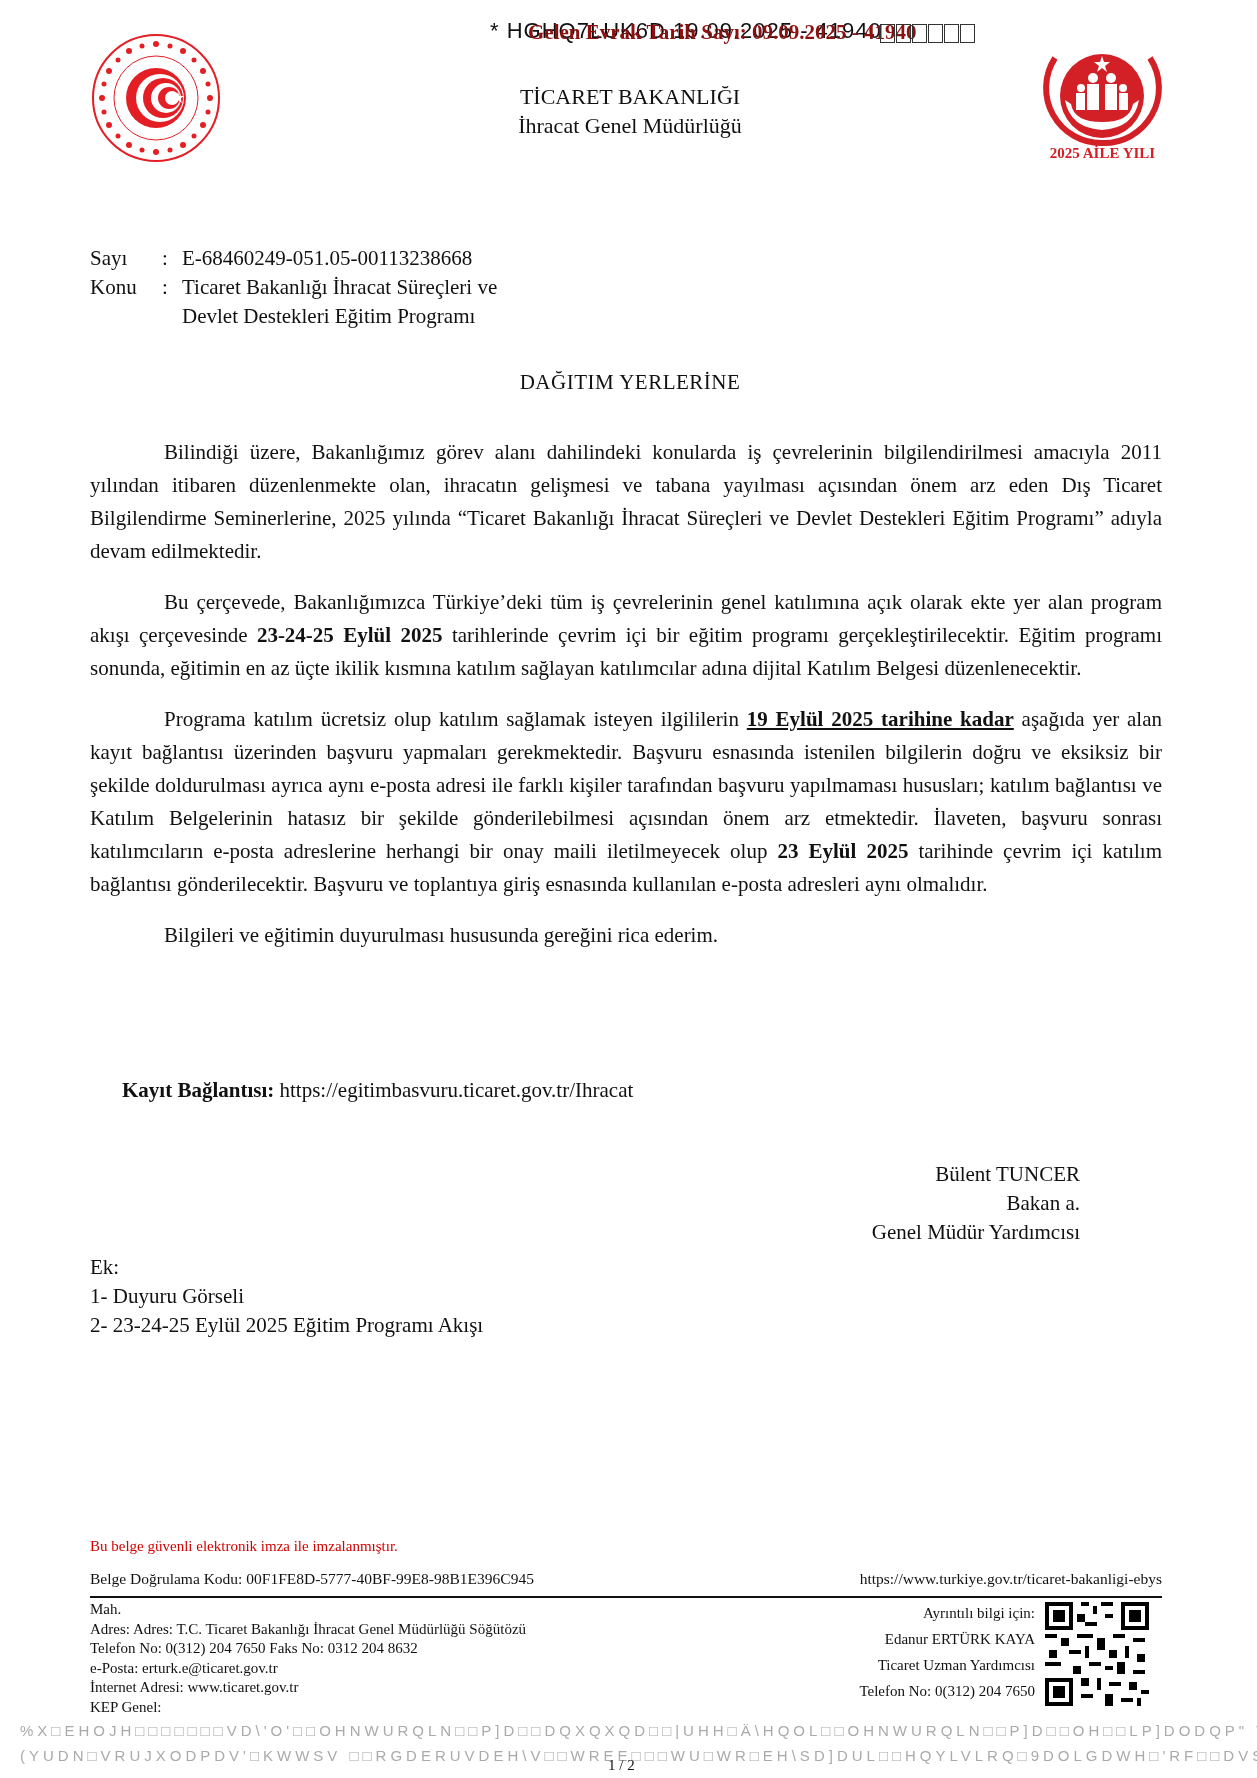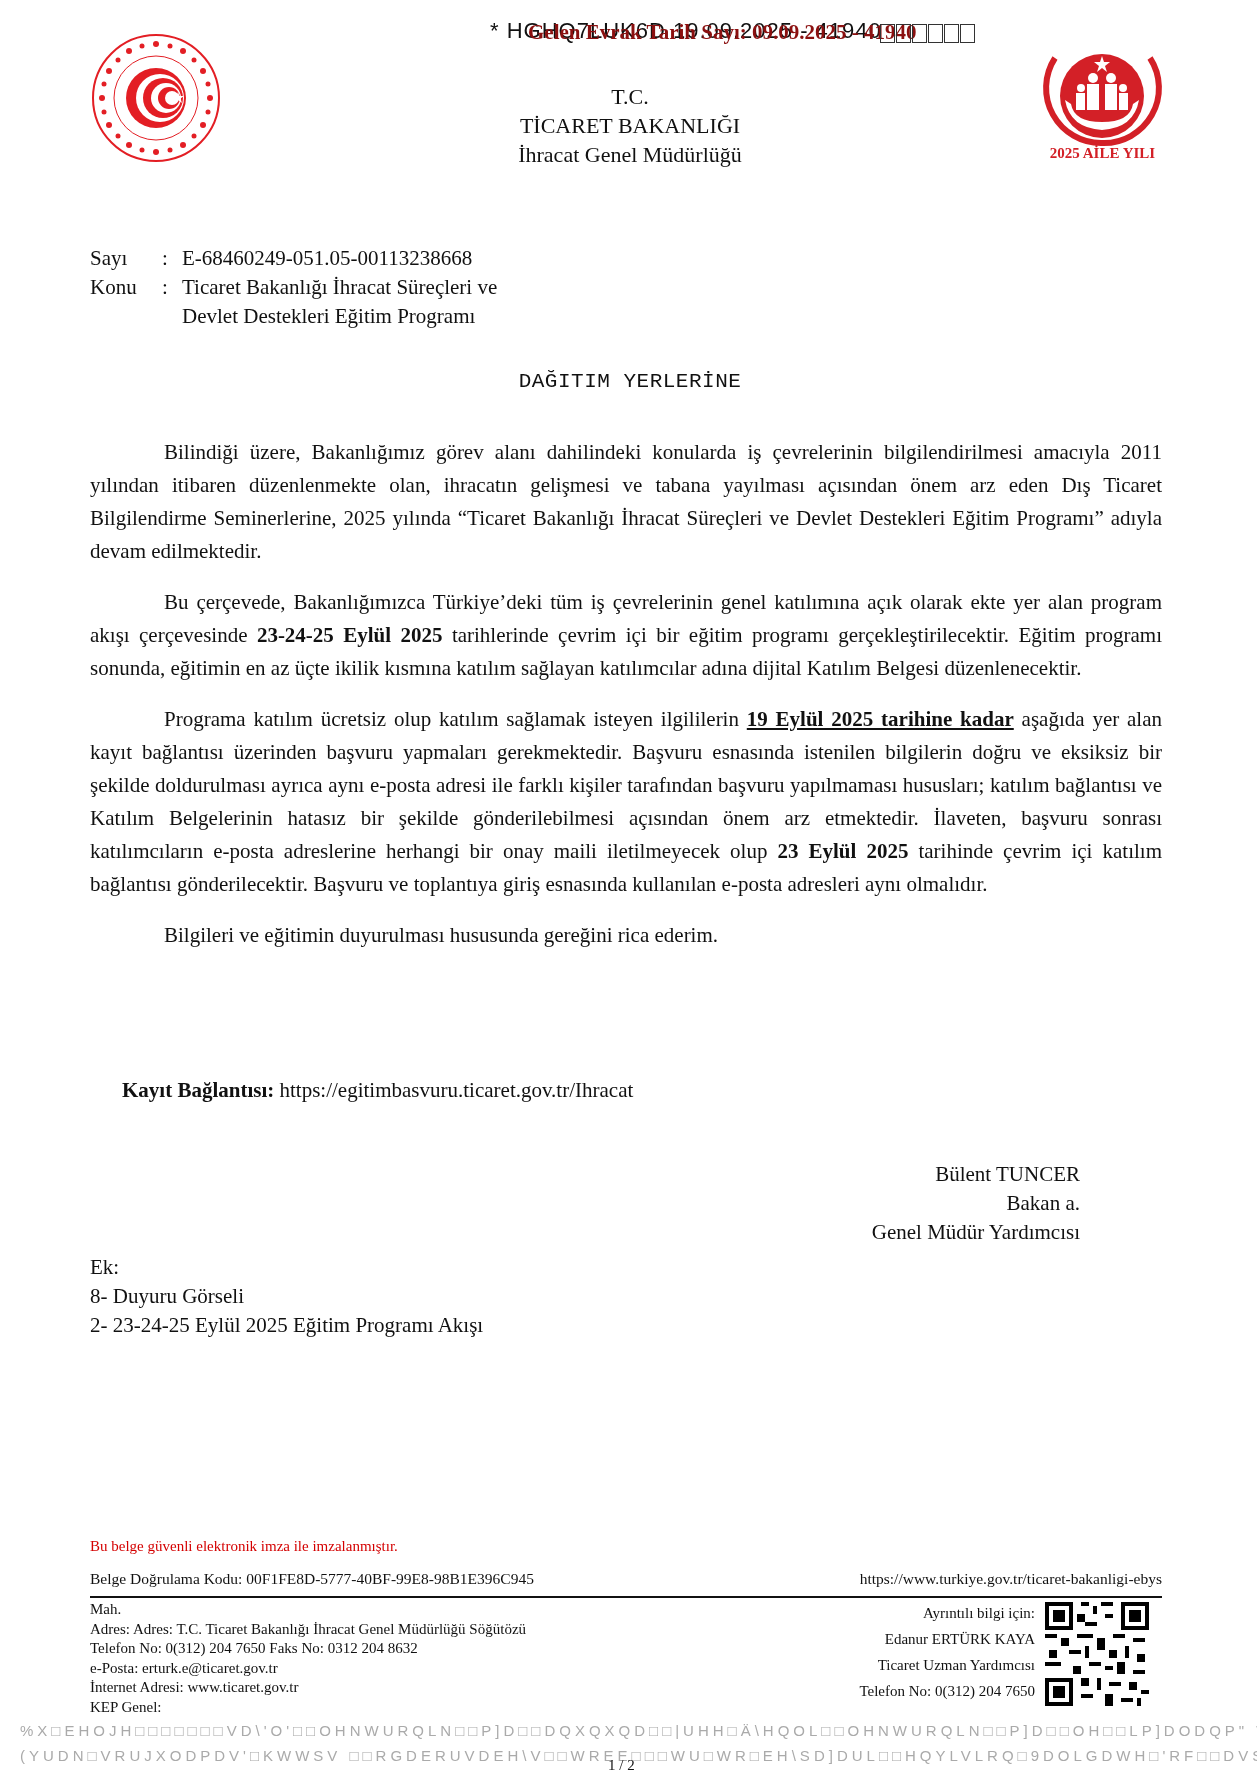--- a/index.html
+++ b/index.html
@@ -24,21 +24,21 @@
     left: 1030px; top: 145px; width: 145px; text-align: center;
     font-family: "Liberation Serif", serif; font-weight: bold; font-size: 15px; color: #d32027;
   }
   .header-center {
     left: 430px; top: 82px; width: 400px; text-align: center; font-size: 22px; line-height: 29px;
   }
   .meta { left: 90px; top: 244px; font-size: 21px; line-height: 29px; }
   .meta-row { display: flex; }
   .meta-label { width: 72px; }
   .meta-colon { width: 20px; }
-  .dagitim { left: 440px; top: 370px; width: 380px; text-align: center; font-size: 21px; letter-spacing: 0.5px; font-family: Liberation Mono, monospace; }
+  .dagitim { left: 440px; top: 370px; width: 380px; text-align: center; font-size: 21px; letter-spacing: 0.5px; }
   .body-text { left: 90px; top: 436px; width: 1072px; font-size: 21px; line-height: 33px; text-align: justify; }
   .body-text p { margin: 0 0 18px 0; text-indent: 74px; }
   .body-text b { font-weight: bold; }
   .body-text u { text-decoration: underline; }
   .link-line { left: 90px; top: 1078px; font-size: 21px; margin-left: 32px; }
   .signature { left: 790px; top: 1160px; width: 290px; text-align: right; font-size: 21px; line-height: 29px; }
   .ek { left: 90px; top: 1253px; font-size: 21px; line-height: 29px; }
   .esign { left: 90px; top: 1538px; width: 1072px; text-align: left; font-size: 15px; color: #d40000; }
   .footer-top { left: 90px; top: 1570px; width: 1072px; display: flex; justify-content: space-between; font-size: 15.5px; }
   .footer-rule { left: 90px; top: 1596px; width: 1072px; height: 2px; background: #111; }
@@ -114,21 +114,20 @@
     <rect x="52" y="46" width="12" height="26" fill="#fff"></rect>
       <rect x="70" y="46" width="12" height="26" fill="#fff"></rect>
     <rect x="41" y="55" width="9" height="17" fill="#fff"></rect>
       <rect x="84" y="55" width="9" height="17" fill="#fff"></rect>
     <path d="M30 62 Q35 90 67 92 Q99 90 104 62 L98 66 Q95 84 67 84 Q39 84 36 66 Z" fill="#fff"></path>
   </svg>
 </div>
 <div class="abs aile-label">2025 AİLE YILI</div>
 
 <div class="abs header-center">
-  <div>T.C.</div>
   <div>TİCARET BAKANLIĞI</div>
   <div>İhracat Genel Müdürlüğü</div>
 </div>
 
 <div class="abs meta">
   <div class="meta-row">
     <span class="meta-label">Sayı</span>
     <span class="meta-colon">:</span>
     <span>E-68460249-051.05-00113238668</span>
   </div>
@@ -157,21 +156,21 @@
 </div>
 
 <div class="abs signature">
   <div>Bülent TUNCER</div>
   <div>Bakan a.</div>
   <div>Genel Müdür Yardımcısı</div>
 </div>
 
 <div class="abs ek">
   <div>Ek:</div>
-  <div>8- Duyuru Görseli</div>
+  <div>1- Duyuru Görseli</div>
   <div>2- 23-24-25 Eylül 2025 Eğitim Programı Akışı</div>
 </div>
 
 <div class="abs esign">Bu belge güvenli elektronik imza ile imzalanmıştır.</div>
 <div class="abs footer-top">
   <span>Belge Doğrulama Kodu: 00F1FE8D-5777-40BF-99E8-98B1E396C945</span>
   <span>https://www.turkiye.gov.tr/ticaret-bakanligi-ebys</span>
 </div>
 <div class="abs footer-rule"></div>
 <div class="abs footer-left">

